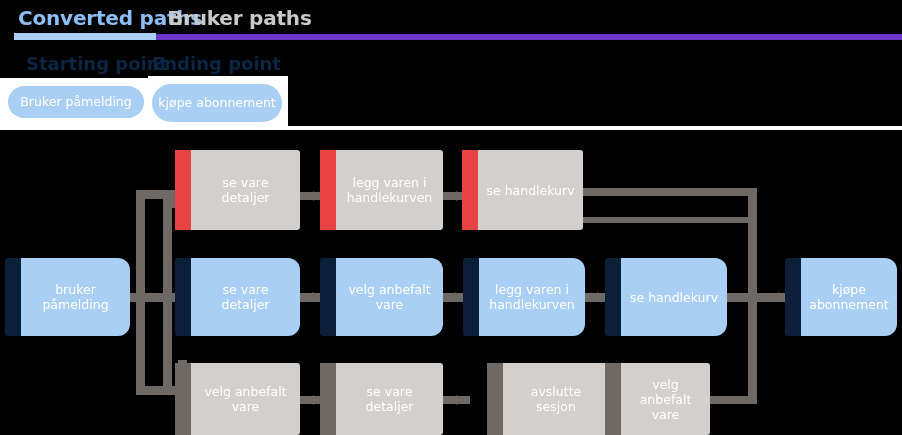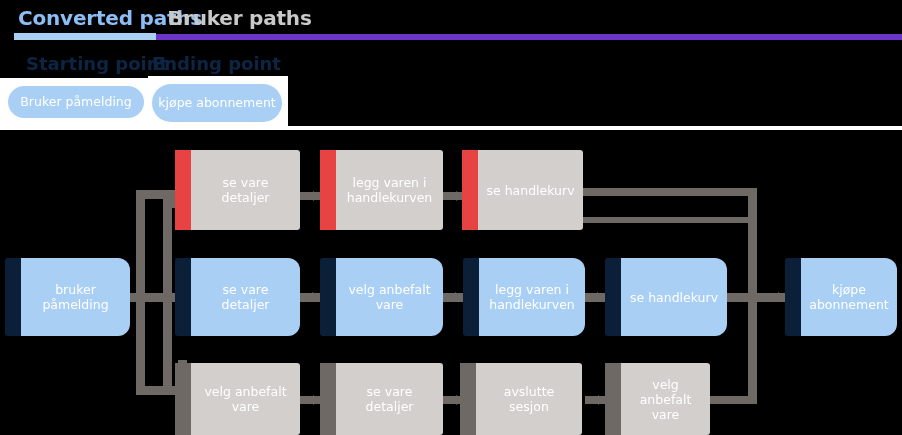--- a/index.html
+++ b/index.html
@@ -191,21 +191,21 @@
   <div class="node bot" style="left:175px; top:363px; width:125px; height:72px;">
     <div class="bar"></div>
     <div class="body">velg anbefalt vare</div>
   </div>
 
   <div class="node bot" style="left:320px; top:363px; width:123px; height:72px;">
     <div class="bar"></div>
     <div class="body">se vare detaljer</div>
   </div>
 
-  <div class="node bot" style="left:460px; top:363px; width:122px; height:72px;">
+  <div class="node bot" style="left:487px; top:363px; width:122px; height:72px;">
     <div class="bar"></div>
     <div class="body">avslutte sesjon</div>
   </div>
 
   <div class="node bot" style="left:605px; top:363px; width:105px; height:72px;">
     <div class="bar"></div>
     <div class="body">velg anbefalt vare</div>
   </div>
 
 </div>

